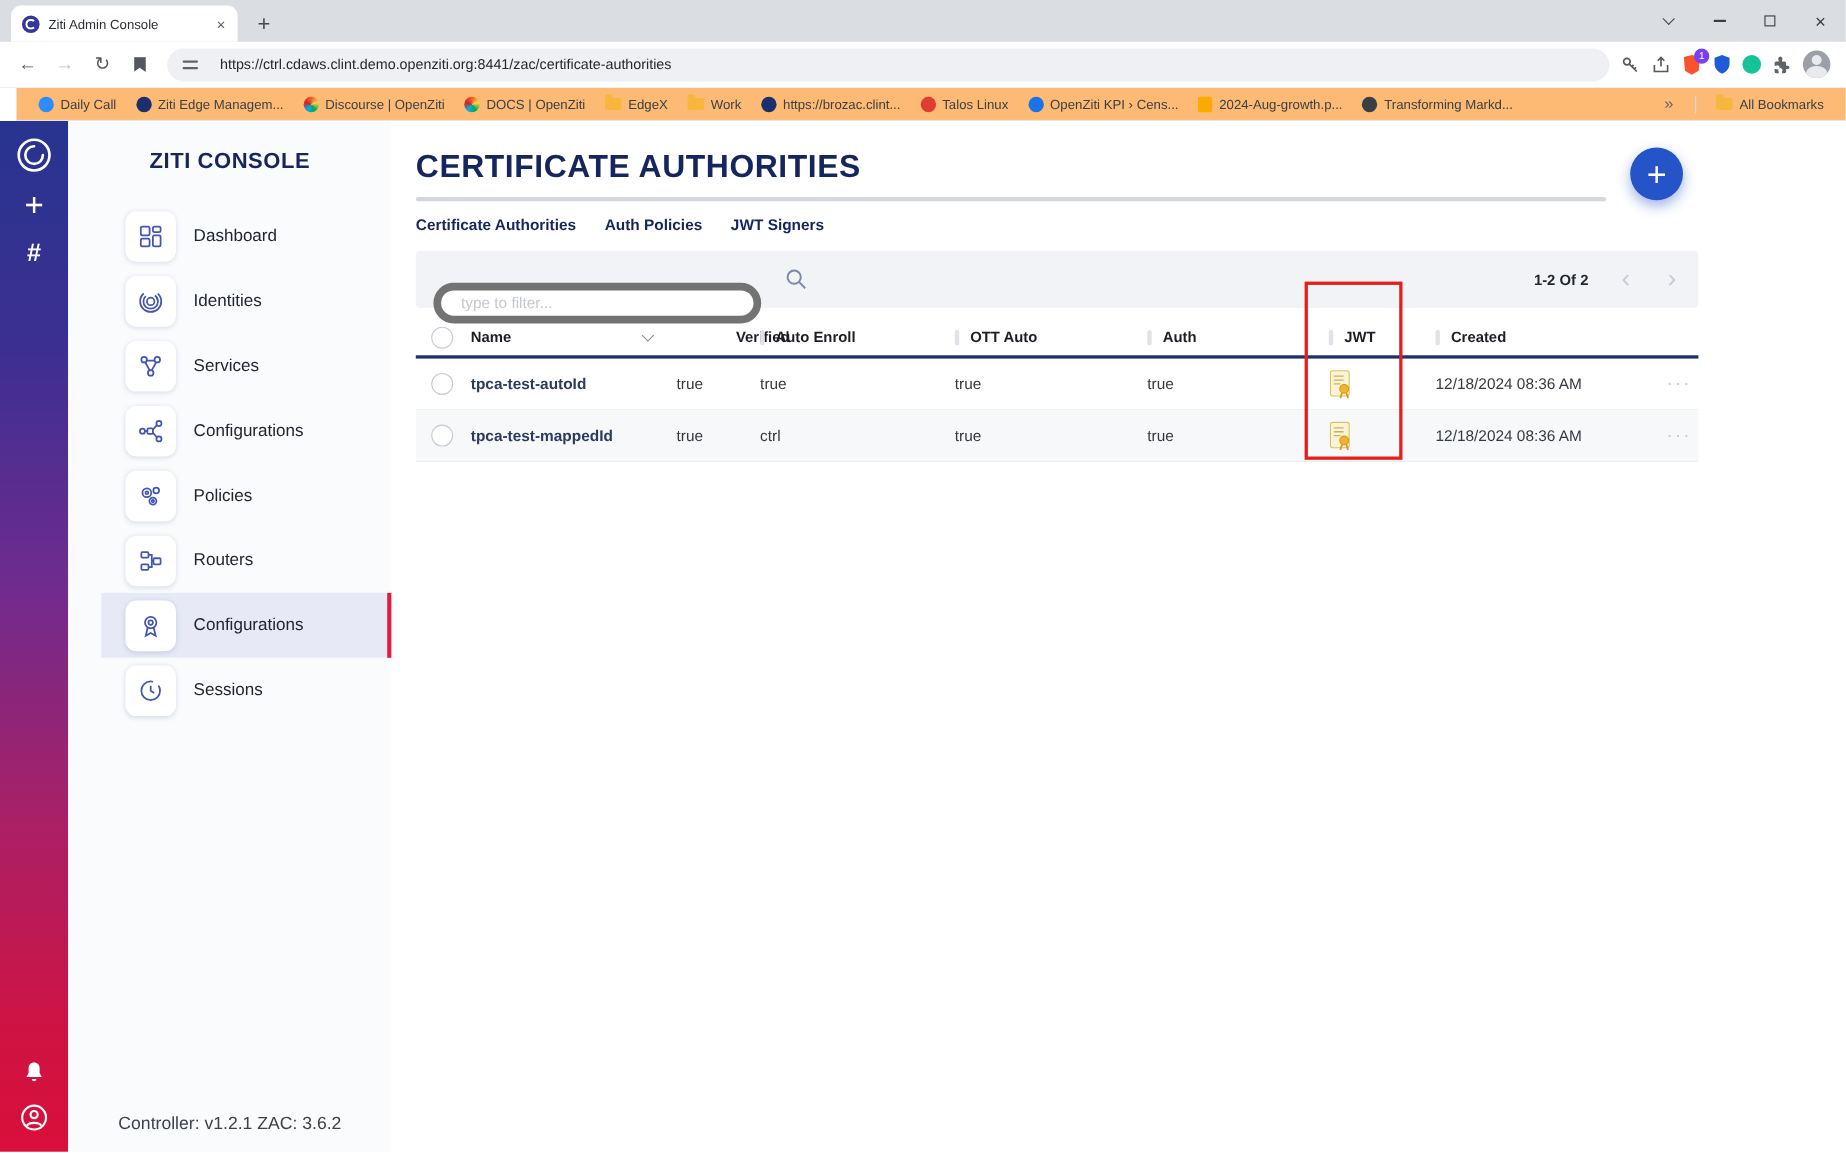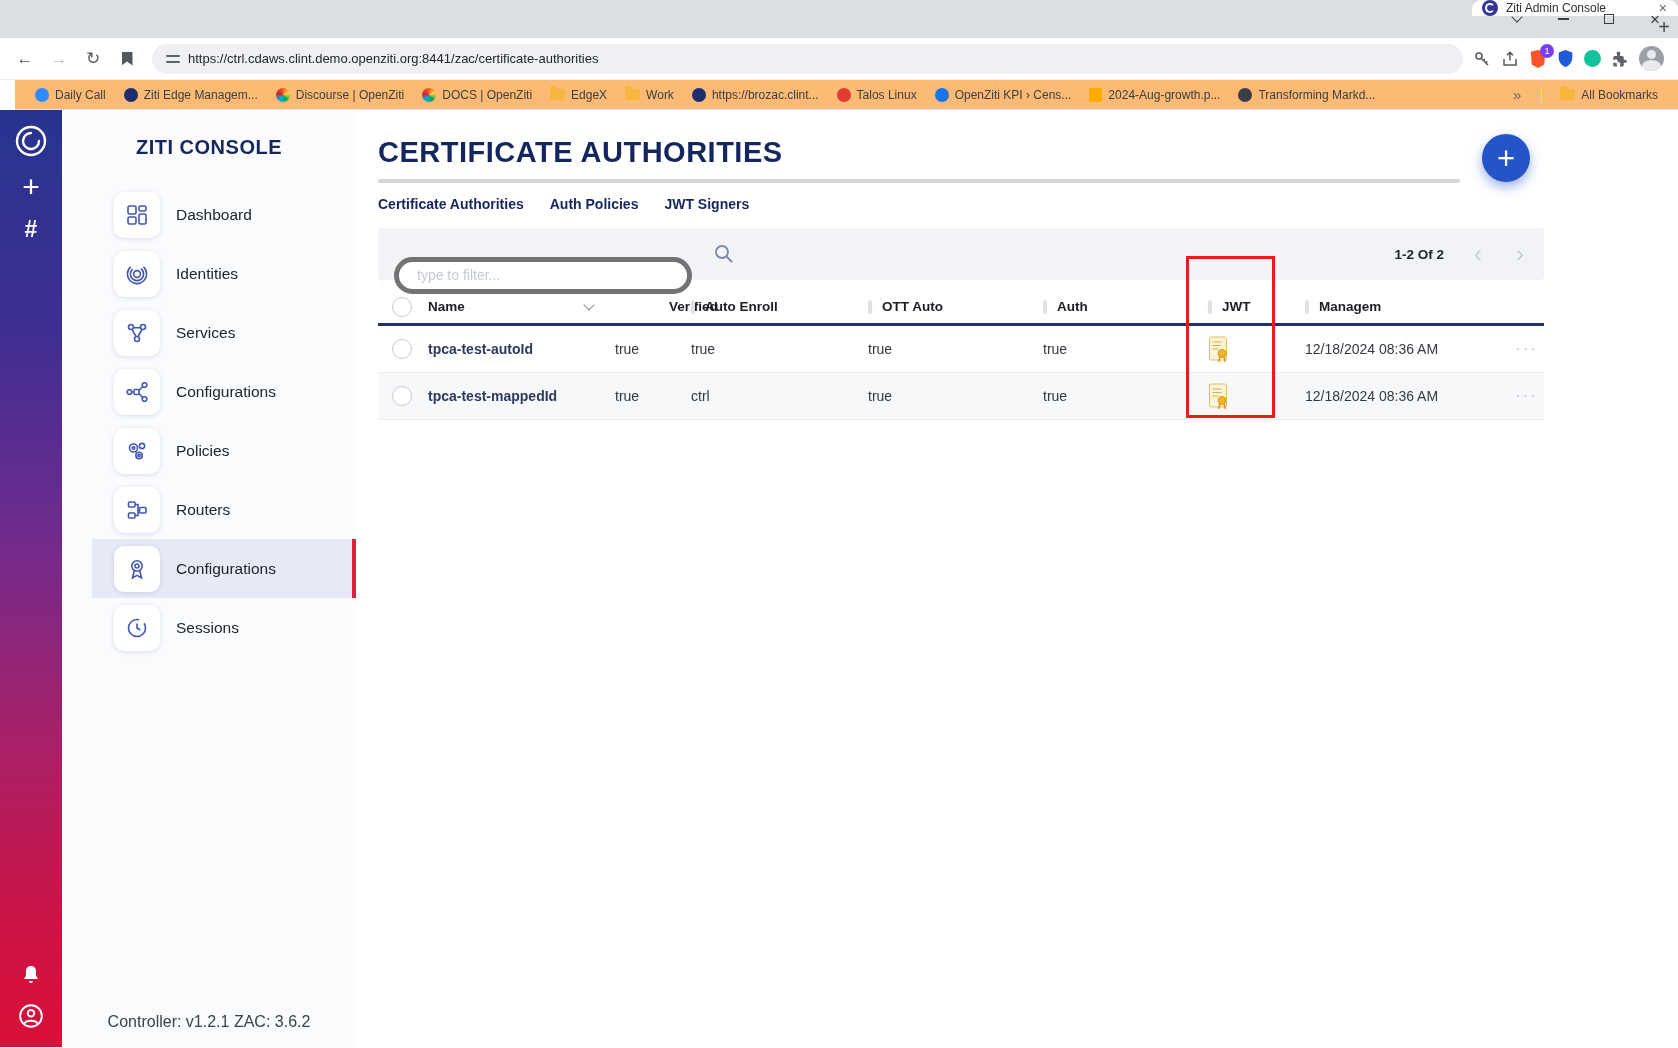--- a/index.html
+++ b/index.html
@@ -1,39 +1,39 @@
 <!DOCTYPE html>
 <html><head>
 <meta charset="utf-8">
 <style>
   * { margin:0; padding:0; box-sizing:border-box; }
   html,body { width:1678px; height:1048px; overflow:hidden; }
   body { font-family:"Liberation Sans", sans-serif; background:#fff; position:relative; }
 
   
-  .titlebar { height:38px; background:#dadde2; display:flex; align-items:flex-end; position:relative;flex-direction:column; }
+  .titlebar { height:38px; background:#dadde2; display:flex; align-items:flex-end; position:relative; }
   .tab { width:206px; height:33px; background:#fff; border-radius:9px 9px 0 0; margin-left:10px;
          display:flex; align-items:center; gap:8px; padding:0 8px 0 10px; }
   .favicon { width:16px; height:16px; border-radius:50%; background:#35379b; position:relative; flex:none; }
   .favicon::before { content:""; position:absolute; inset:3px; border:2px solid #fff; border-radius:50%; border-right-color:transparent; }
   .tab-title { font-size:12px; color:#2b2f33; white-space:nowrap; overflow:hidden; flex:1; }
   .tab-close { font-size:14px; color:#5f6368; padding:0 3px; cursor:pointer; }
   .new-tab { font-size:20px; color:#454a4f; margin:0 0 4px 10px; padding:0 8px; cursor:pointer; }
   .titlebar-right { position:absolute; right:0; top:0; height:38px; display:flex; align-items:center; }
   .win-btn { width:46px; height:38px; display:grid; place-items:center; cursor:pointer; }
   .chev { width:8px; height:8px; border-right:1.6px solid #44484d; border-bottom:1.6px solid #44484d; transform:rotate(45deg); margin-top:-4px; }
   .min-glyph { width:11px; height:1.4px; background:#3a3d41; }
   .max-glyph { width:10px; height:10px; border:1.4px solid #3a3d41; }
   .close-glyph { font-size:17px; color:#3a3d41; line-height:1; }
 
   .toolbar { height:42px; background:#fff; display:flex; align-items:center; padding:0 10px; gap:4px; border-bottom:1px solid #eceef0; }
   .tb-btn { width:30px; height:30px; display:grid; place-items:center; border-radius:50%; font-size:17px; color:#54585e; cursor:pointer; flex:none; }
   .tb-btn.disabled { color:#b9bdc2; }
   .bkflag { width:11px; height:14px; background:#54585e; clip-path:polygon(0 0,100% 0,100% 100%,50% 72%,0 100%); }
-  .urlbar { flex:1; height:30px; background:#eef0f3; border-radius:15px; display:flex; align-items:center; gap:8px; padding:0 14px; margin:0 6px; min-width:0; cursor:text; }
+  .urlbar { flex:1; height:30px; background:#eef0f3; border-radius:15px; display:flex; align-items:center; gap:20px; padding:0 14px; margin:0 6px; min-width:0; cursor:text; }
   .tune-ic { width:14px; height:12px; position:relative; flex:none; }
   .tune-ic::before, .tune-ic::after { content:""; position:absolute; left:0; right:0; height:2px; background:#5f6368; border-radius:2px; }
   .tune-ic::before { top:2px; } .tune-ic::after { bottom:2px; }
   .url-text { font-size:13px; color:#24262b; white-space:nowrap; overflow:hidden; }
   .tb-right { display:flex; align-items:center; gap:10px; padding-right:4px; }
   .shield-wrap { position:relative; }
   .badge { position:absolute; top:-5px; right:-7px; min-width:14px; height:14px; border-radius:7px; background:#7b3ff2; color:#fff; font-size:9px; display:grid; place-items:center; padding:0 3px; }
   .dot-ic { width:17px; height:17px; border-radius:50%; }
   .avatar { width:25px; height:25px; border-radius:50%; background:#9aa0a6; position:relative; overflow:hidden; }
   .avatar::before { content:""; position:absolute; top:4px; left:8px; width:9px; height:9px; border-radius:50%; background:#e8eaed; }
@@ -78,21 +78,21 @@
   .content { width:1166px; }
   .page-title { font-size:29px; font-weight:800; letter-spacing:.5px; color:#15255e; }
   .title-divider { height:4px; background:#d3d6db; border-radius:2px; margin-top:10px; width:1082px; }
   .fab { position:absolute; top:24px; right:148px; width:48px; height:48px; border-radius:50%; background:#2553c8; color:#fff;
          font-size:31px; font-weight:300; display:grid; place-items:center; cursor:pointer; box-shadow:0 5px 12px rgba(37,83,200,.45); line-height:1; }
   .subtabs { display:flex; gap:26px; margin-top:13px; }
   .subtab { font-size:14px; font-weight:600; color:#15255e; cursor:pointer; }
   .subtab.active { font-weight:800; }
 
   .filter-bar { margin-top:16px; height:52px; background:#f2f3f6; border-radius:4px; display:flex; align-items:center; padding:0 16px; }
-  .filter-input { width:298px; height:37px; border-radius:19px; border:5px solid #737373; background:#fff; padding:0 18px; font-size:14px; color:#333; outline:none; font-family:"Liberation Sans",sans-serif;margin-top:42px; }
+  .filter-input { width:298px; height:37px; border-radius:19px; border:7px solid #737373; background:#fff; padding:0 18px; font-size:14px; color:#333; outline:none; font-family:"Liberation Sans",sans-serif;margin-top:42px; }
   .filter-input::placeholder { color:#c4c8d0; }
   .search-ic { margin-left:20px; cursor:pointer; }
   .pager { margin-left:auto; display:flex; align-items:center; gap:26px; }
   .pager-label { font-size:13.5px; font-weight:700; color:#22262d; }
   .pg-chev { font-size:24px; color:#c9ccd3; cursor:pointer; line-height:1; padding:0 4px; }
 
   .table { margin-top:10px; }
   .thead { display:flex; align-items:center; height:36px; border-bottom:3px solid #1d2f6f; }
   .th { display:flex; align-items:center; font-size:13.5px; font-weight:700; color:#1c1e24; }
   .vbar { width:4px; height:14px; background:#e0e2e8; border-radius:2px; margin-right:10px; }
@@ -407,21 +407,21 @@
           <div class="th col-auth">
               <span class="vbar"></span>
               <span>Auth</span>
             </div>
           <div class="th col-jwt">
               <span class="vbar"></span>
               <span>JWT</span>
             </div>
           <div class="th col-created">
               <span class="vbar"></span>
-              <span>Managem</span>
+              <span>Created</span>
             </div>
           <div class="col-actions"></div>
         </div>
 
         <div class="trow">
           <div class="col-check">
               <span class="circle"></span>
             </div>
           <div class="col-name cell-name">tpca-test-autoId</div>
           <div class="col-verified">true</div>

